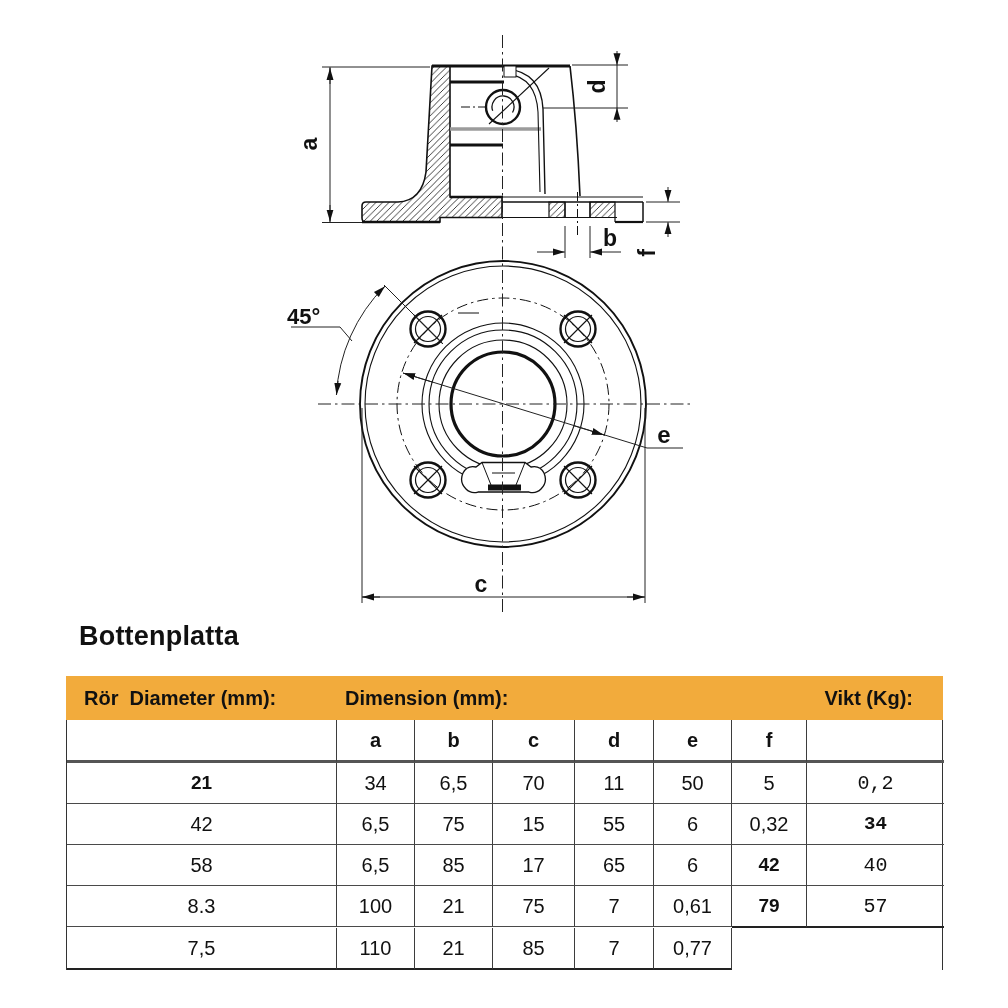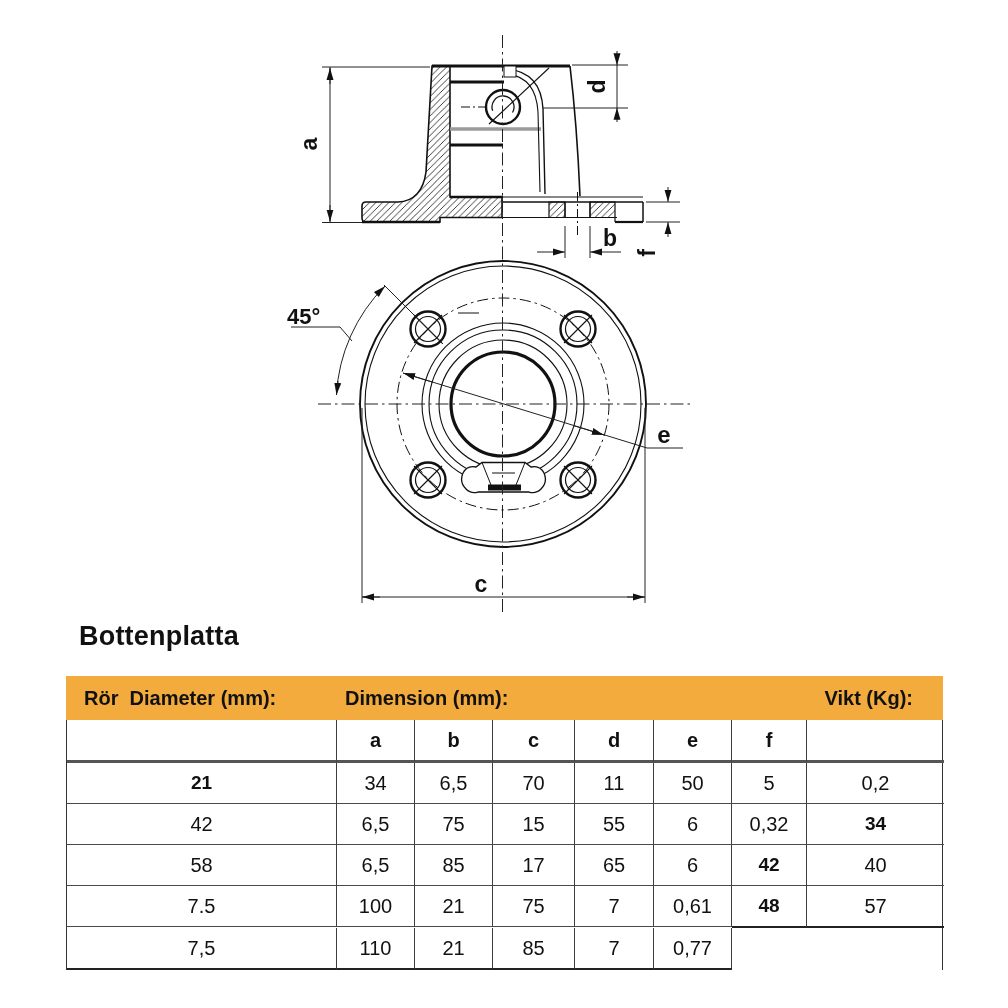--- a/index.html
+++ b/index.html
@@ -10,21 +10,21 @@
   .thead{position:relative;height:44px;background:#F2AB3C;font-weight:bold;font-size:20px;padding-left:47px;}
   .thead span{position:absolute;top:0;line-height:44px;white-space:pre;}
   .th-diameter{left:18px;}
   .th-dimension{left:279px;}
   .th-weight{right:30px;}
   .grid{display:grid;grid-template-columns:270px 78px 78px 82px 79px 78px 75px 137px;
         border-left:1.5px solid #333;border-right:1.5px solid #333;}
   .cell{height:40px;display:flex;align-items:center;justify-content:center;
         border-right:1.5px solid #3d3d3d;border-bottom:1.2px solid #4a4a4a;
         font-size:20px;}
-  .cell:nth-child(8n){border-right:none;}
+  .cell:nth-child(8n){border-right:none;font-family:Liberation Mono, monospace;}
   .sub{height:40px;font-weight:bold;border-bottom:3px solid #555;}
   .rowhead{font-weight:bold;font-size:19px;}
   .last{border-bottom:2.5px solid #222;}
   svg text{font-family:"Liberation Sans",sans-serif;font-weight:bold;fill:#111;}
 </style>
 </head>
 <body>
 
 <svg id="drawing" width="1008" height="620" viewBox="0 0 1008 620">
   <defs>
@@ -228,28 +228,28 @@
     <div class="cell rowhead">34</div>
     <div class="cell">58</div>
     <div class="cell">6,5</div>
     <div class="cell">85</div>
     <div class="cell">17</div>
     <div class="cell">65</div>
     <div class="cell">6</div>
 
     <div class="cell rowhead">42</div>
     <div class="cell">40</div>
-    <div class="cell">7.5</div>
+    <div class="cell">8.3</div>
     <div class="cell">100</div>
     <div class="cell">21</div>
     <div class="cell">75</div>
     <div class="cell">7</div>
     <div class="cell">0,61</div>
 
-    <div class="cell rowhead last">48</div>
+    <div class="cell rowhead last">79</div>
     <div class="cell last">57</div>
     <div class="cell last">7,5</div>
     <div class="cell last">110</div>
     <div class="cell last">21</div>
     <div class="cell last">85</div>
     <div class="cell last">7</div>
     <div class="cell last">0,77</div>
   </div>
 </div>
 

